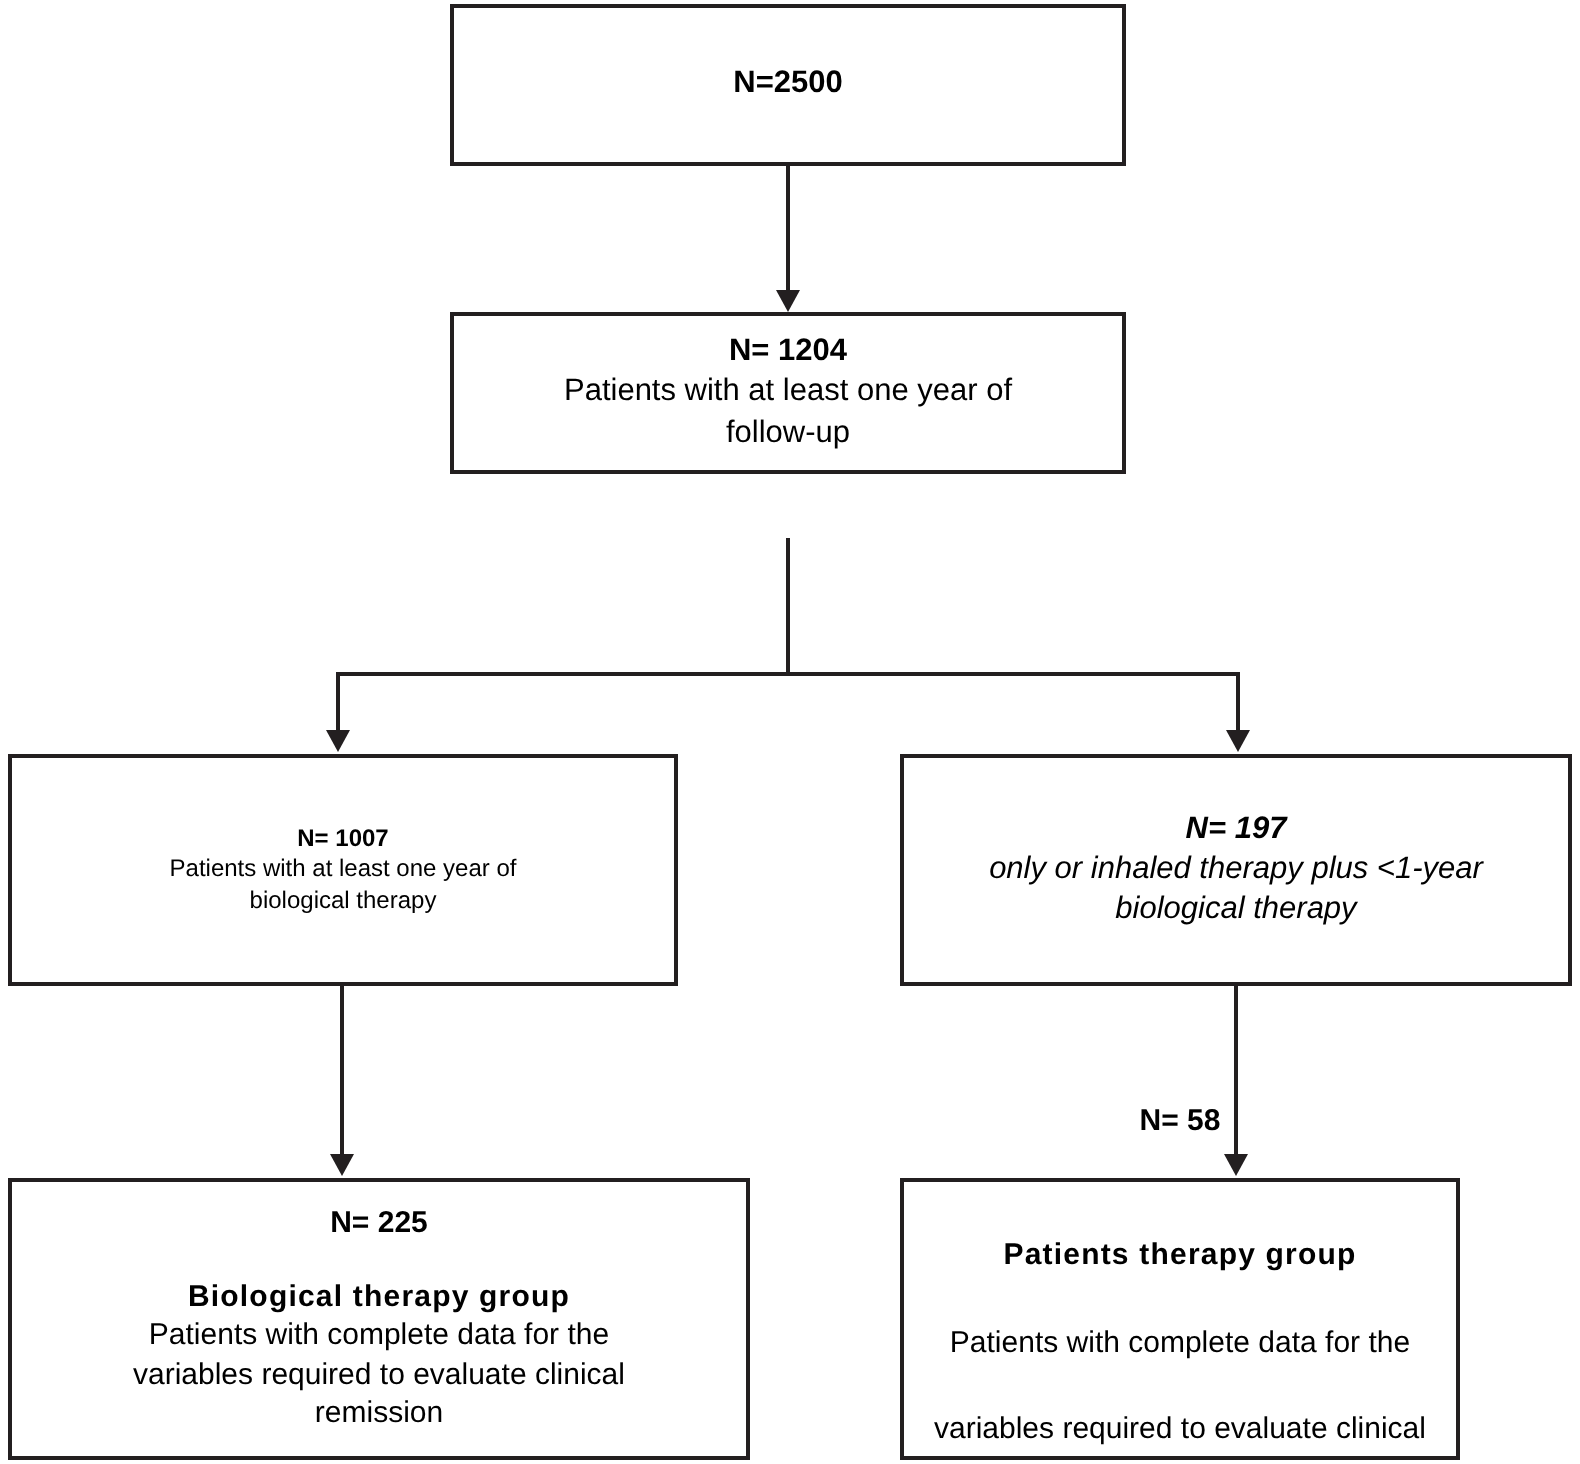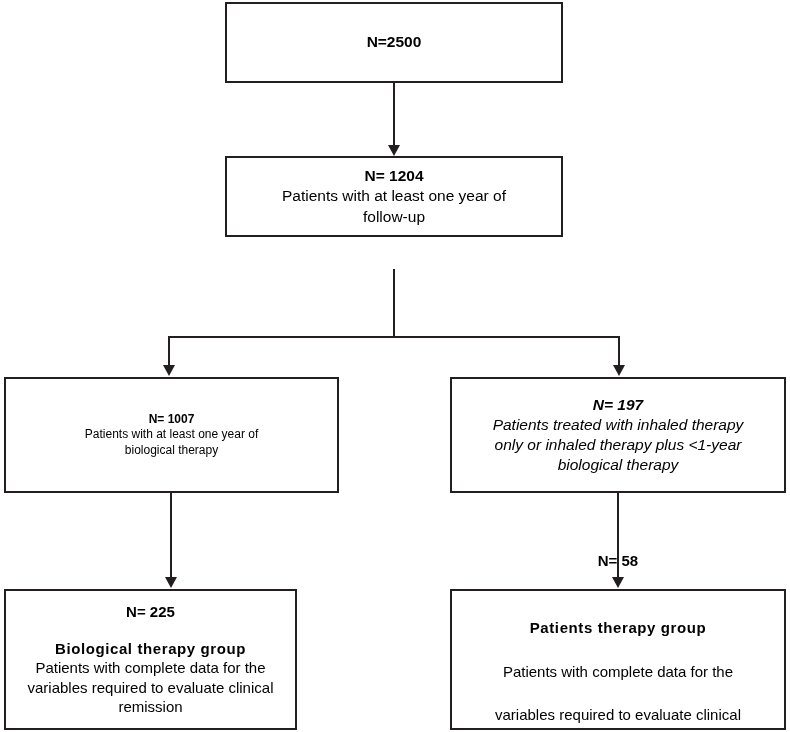--- a/index.html
+++ b/index.html
@@ -48,22 +48,22 @@
 
   .bold { font-weight: bold; }
   .spaced { font-weight: bold; letter-spacing: 0.6px; }
   .gap { height: 17px; }
 
   
   .n-top      { left: 225px; top: 2px;   width: 338px; height: 81px; }
   .n-second   { left: 225px; top: 156px; width: 338px; height: 81px; }
   .n-bio      { left: 4px;   top: 377px; width: 335px; height: 116px; }
   .n-inh      { left: 450px; top: 377px; width: 336px; height: 116px; }
-  .n-biogroup { left: 4px;   top: 589px; width: 293px; height: 141px; }
-  .n-inhgroup { left: 450px; top: 589px; width: 336px; height: 141px; gap: 24px; }
+  .n-biogroup { left: 4px;   top: 589px; width: 371px; height: 141px; }
+  .n-inhgroup { left: 450px; top: 589px; width: 280px; height: 141px; gap: 24px; }
 
   
   .edge {
     position: absolute;
     background: #231f20;
   }
   .v { width: 2px; }
   .h { height: 2px; }
 
   .arrowhead {
@@ -121,21 +121,20 @@
   <div class="arrowhead e2-right-hd"></div>
 
   <div class="node n-bio">
     <span class="line bold">N= 1007</span>
     <span class="line">Patients with at least one year of</span>
     <span class="line">biological therapy</span>
   </div>
 
   <div class="node n-inh">
     <span class="line bold">N= 197</span>
-    <span class="line">Patients treated with inhaled therapy</span>
     <span class="line">only or inhaled therapy plus &lt;1-year</span>
     <span class="line">biological therapy</span>
   </div>
 
   <div class="edge v e3-v"></div>
   <div class="arrowhead e3-head"></div>
 
   <div class="edge v e4-v"></div>
   <div class="arrowhead e4-head"></div>
 

